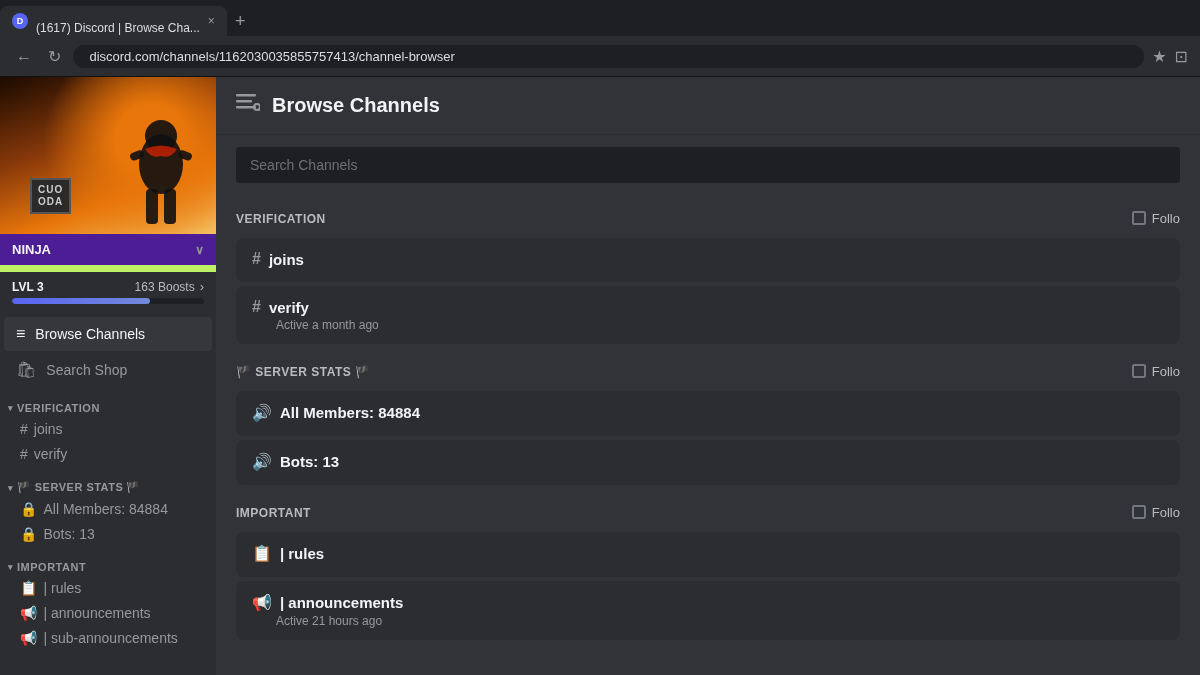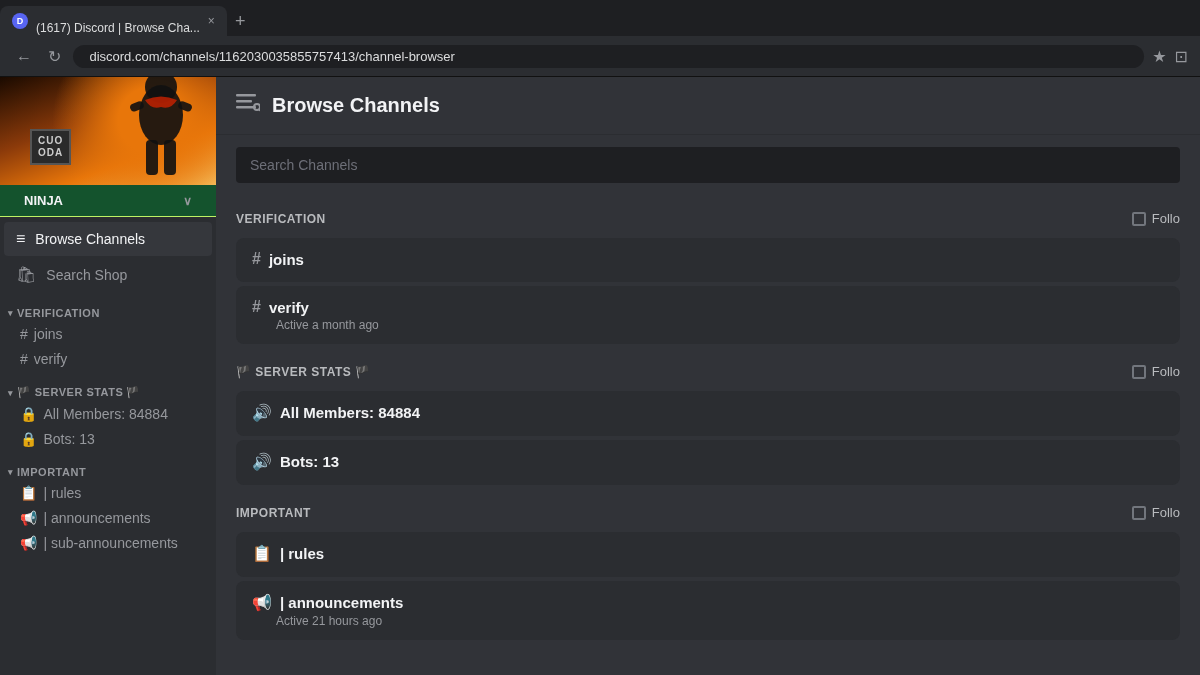--- a/index.html
+++ b/index.html
@@ -122,21 +122,21 @@
       display: flex;
       flex-direction: column;
       flex-shrink: 0;
       overflow-y: auto;
       overflow-x: hidden;
     }
 
     
     .server-banner {
       width: 216px;
-      height: 108px;
+      height: 157px;
       background: linear-gradient(135deg, #8B3A0A 0%, #C4500F 30%, #E8760A 60%, #F5A020 100%);
       position: relative;
       flex-shrink: 0;
       overflow: hidden;
     }
     .banner-image-overlay {
       position: absolute;
       inset: 0;
       background: 
         radial-gradient(circle at 70% 40%, #E8760A 20%, transparent 60%),
@@ -152,26 +152,26 @@
       font-size: 10px;
       font-weight: bold;
       color: #ccc;
       letter-spacing: 1px;
       line-height: 1.2;
     }
     .server-name-bar {
       display: flex;
       align-items: center;
       justify-content: space-between;
-      padding: 8px 24px;
+      padding: 8px 12px;
       font-weight: 700;
       font-size: 13px;
       color: #f2f3f5;
-      background: #14532d;
-      border-bottom: 1px solid #bef264;
+      background: #4c1d95;
+      border-bottom: 7px solid #bef264;
     }
     .server-name-chevron {
       color: #96989d;
       font-size: 12px;
     }
 
     
     .level-bar-section {
       padding: 8px 12px;
       background: #2b2d31;
@@ -331,21 +331,21 @@
     }
     .section-title {
       font-size: 12px;
       font-weight: 700;
       color: #b9bbbe;
       text-transform: uppercase;
       letter-spacing: 0.5px;
     }
     .follow-btn {
       display: flex;
-      align-items: flex-end;
+      align-items: flex-start;
       gap: 6px;
       font-size: 13px;
       color: #b9bbbe;
       cursor: pointer;
     }
     .follow-checkbox {
       width: 14px;
       height: 14px;
       border: 2px solid #72767d;
       border-radius: 2px;
@@ -431,20 +431,32 @@
         <div>CUO</div>
         <div>ODA</div>
       </div>
     </div>
 
     <div class="server-name-bar">
       <span>NINJA</span>
       <span class="server-name-chevron">∨</span>
     </div>
 
+    <div class="level-bar-section">
+      <div class="level-info">
+        <span class="level-text">LVL 3</span>
+        <span class="boosts-text">
+          <span>163 Boosts</span>
+          <span class="boost-arrow"> ›</span>
+        </span>
+      </div>
+      <div class="progress-bar-bg">
+        <div class="progress-bar-fill" style="width: 72%"></div>
+      </div>
+    </div>
 
     <div class="sidebar-nav">
       <div class="nav-item active">
         <span class="nav-icon">≡</span>
         <span>Browse Channels</span>
       </div>
       <div class="nav-item">
         <span class="nav-icon">🛍</span>
         <span>Search Shop</span>
       </div>

